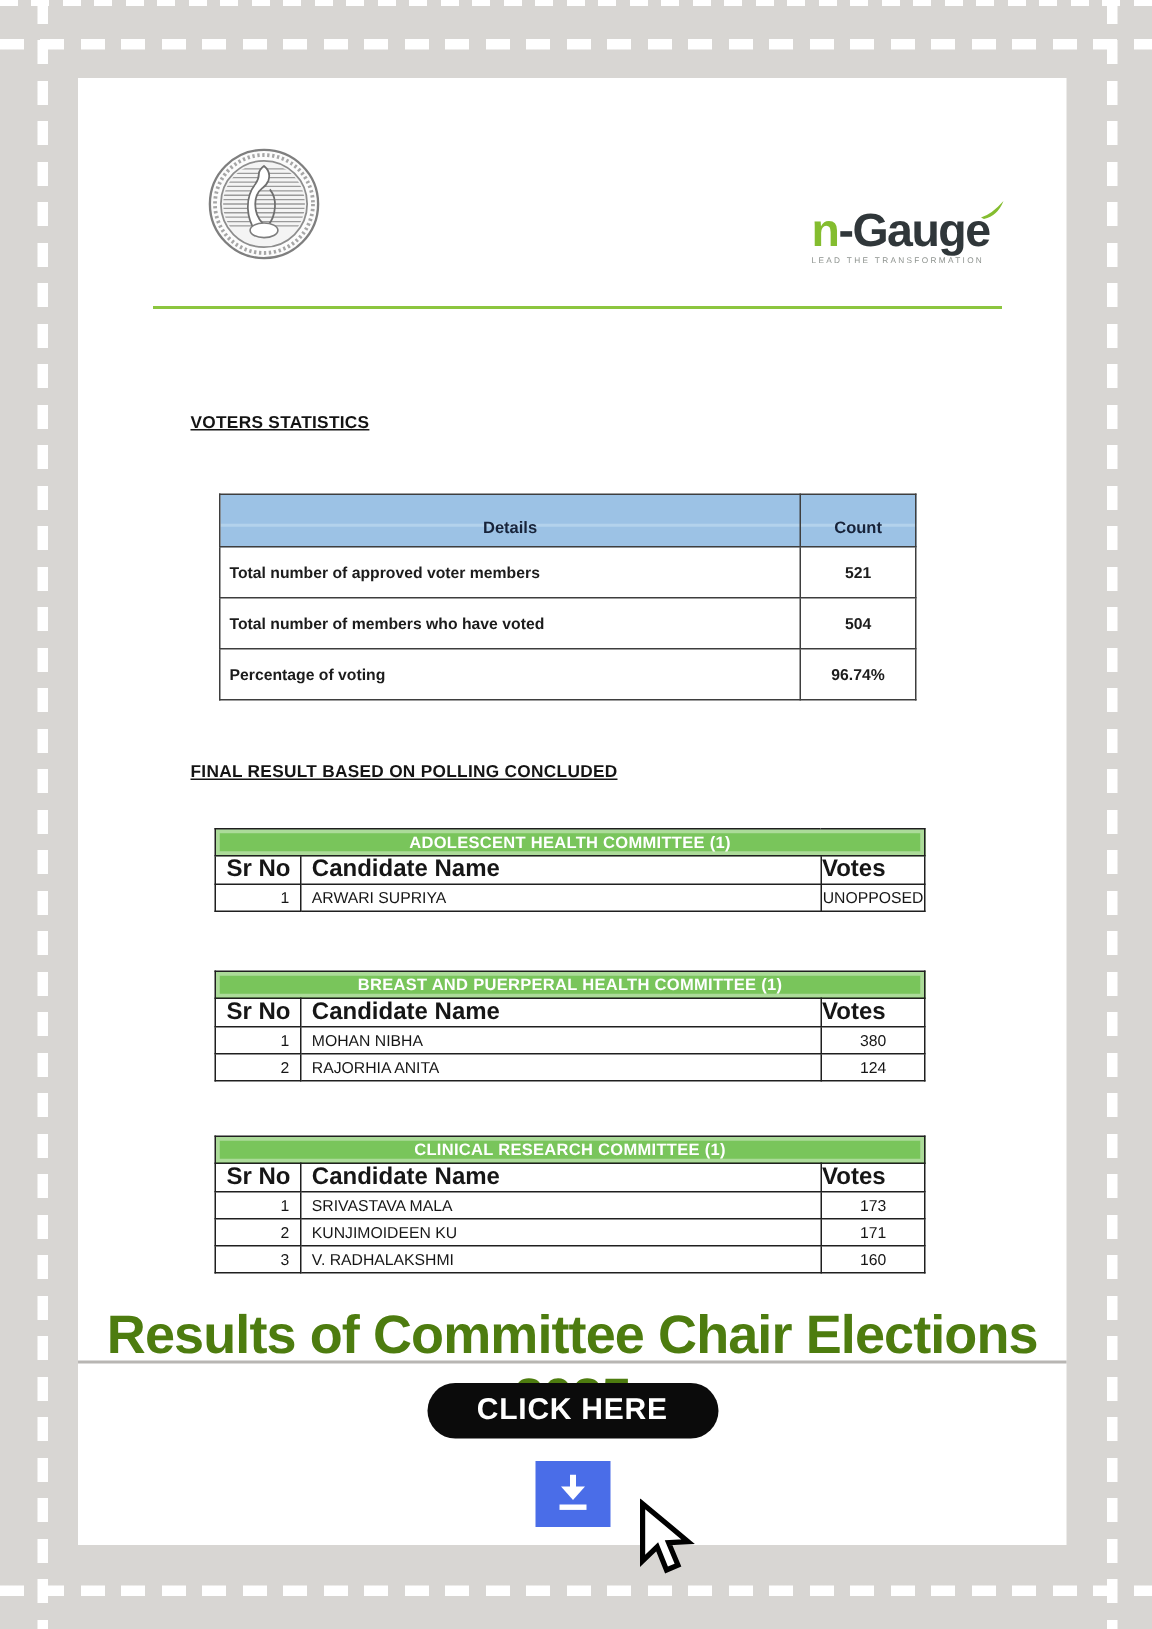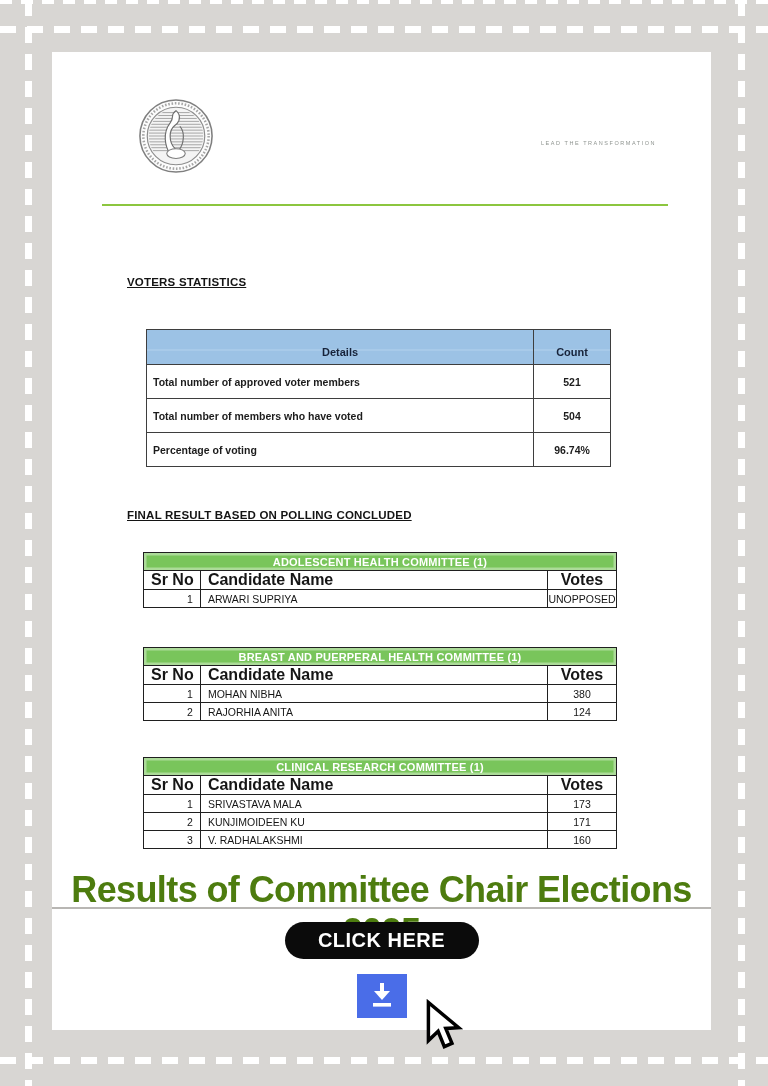--- a/index.html
+++ b/index.html
@@ -75,21 +75,21 @@
     background:#79C55B; color:#ffffff; text-align:center;
     font-size:11px; letter-spacing:0.2px;
     box-shadow:inset 0 0 0 2.5px rgba(255,255,255,0.38);
   }
   .committee th.col { font-size:16px; background:#fff; }
   .committee .c-sr     { width:57px; }
   .committee .c-name   { width:348px; }
   .committee .c-votes  { width:69px; }
   .committee th.c-sr   { text-align:left; padding-left:7px; }
   .committee th.c-name { text-align:left; padding-left:7px; }
-  .committee th.c-votes{ text-align:center; }
+  .committee th.c-votes{ text-align:left; }
   .committee td.c-sr   { text-align:right; padding-right:7px; font-weight:normal; }
   .committee td.c-name { text-align:left; padding-left:7px; font-weight:normal; }
   .committee td.c-votes{ text-align:center; font-weight:normal; }
 
   
   .poster-title {
     position:absolute; left:0; top:817px; width:100%;
     text-align:center; font-size:36px; font-weight:bold;
     letter-spacing:-0.6px; color:#4d7c0f;
   }
@@ -156,20 +156,23 @@
         <line x1="12" y1="52" x2="68" y2="52"></line>
           <line x1="12" y1="55" x2="68" y2="55"></line>
       </g>
       <path d="M40 14 q5 4 3 10 q-1.5 3.5 -4 5 q-5 4 -5 11 q0 8 5 13 q2 2.5 0.5 4.5 l-6 0 q-4 -6 -4.5 -14 q-0.5 -10 5 -17 q2.5 -3.5 2.5 -7 q0 -3 3.5 -5.5 Z" fill="#ffffff" stroke="#6f6f6f" stroke-width="1.2"></path>
       <path d="M44 30 q4 5 3.5 12 q-0.5 8 -5 13" fill="none" stroke="#6f6f6f" stroke-width="1.2"></path>
     </g>
     <ellipse cx="40" cy="58" rx="9.5" ry="5" fill="#ffffff" stroke="#7d7d7d" stroke-width="1.1"></ellipse>
   </svg>
 
   <div class="ngauge">
+    <span class="wordmark"><span class="n-green">n</span><span class="n-dark">-Gauge</span><svg class="swoosh" viewBox="0 0 16 12">
+          <path d="M0 11 Q7 9 15 0 Q11 10 2 12 Z" fill="#84bd2f"></path>
+        </svg></span>
     <div class="tagline">LEAD THE TRANSFORMATION</div>
   </div>
 
   <div class="green-rule"></div>
 
   <div class="sec-heading" id="voters-heading">VOTERS STATISTICS</div>
 
   <table class="voters-table">
     <thead>
       <tr>

